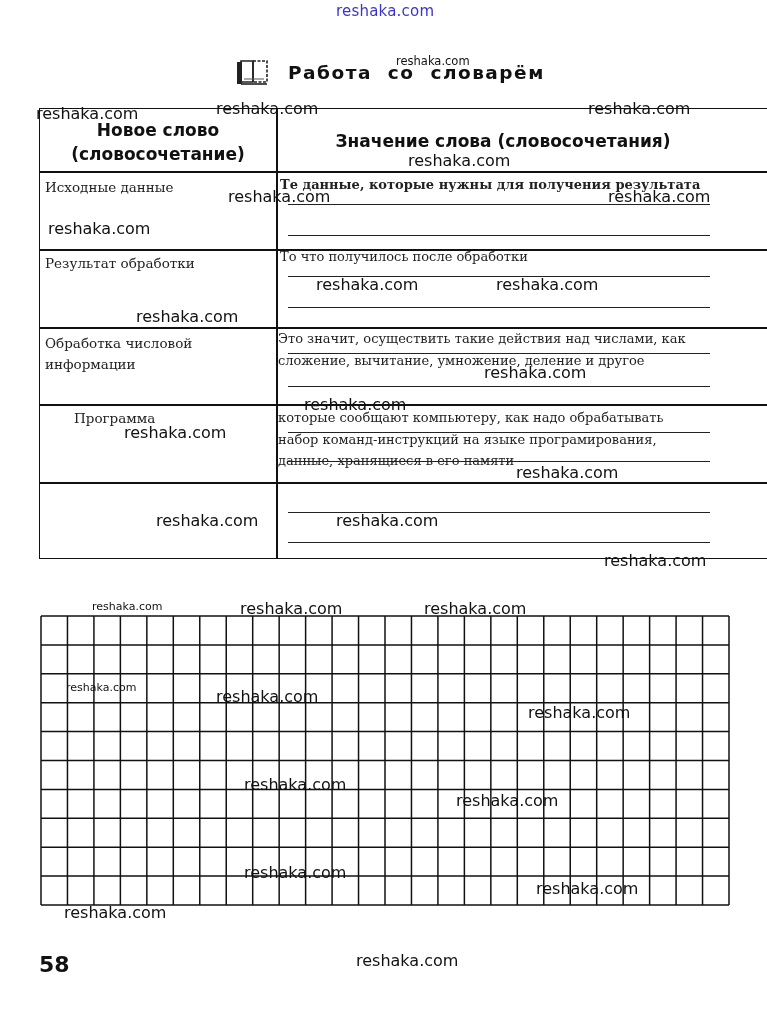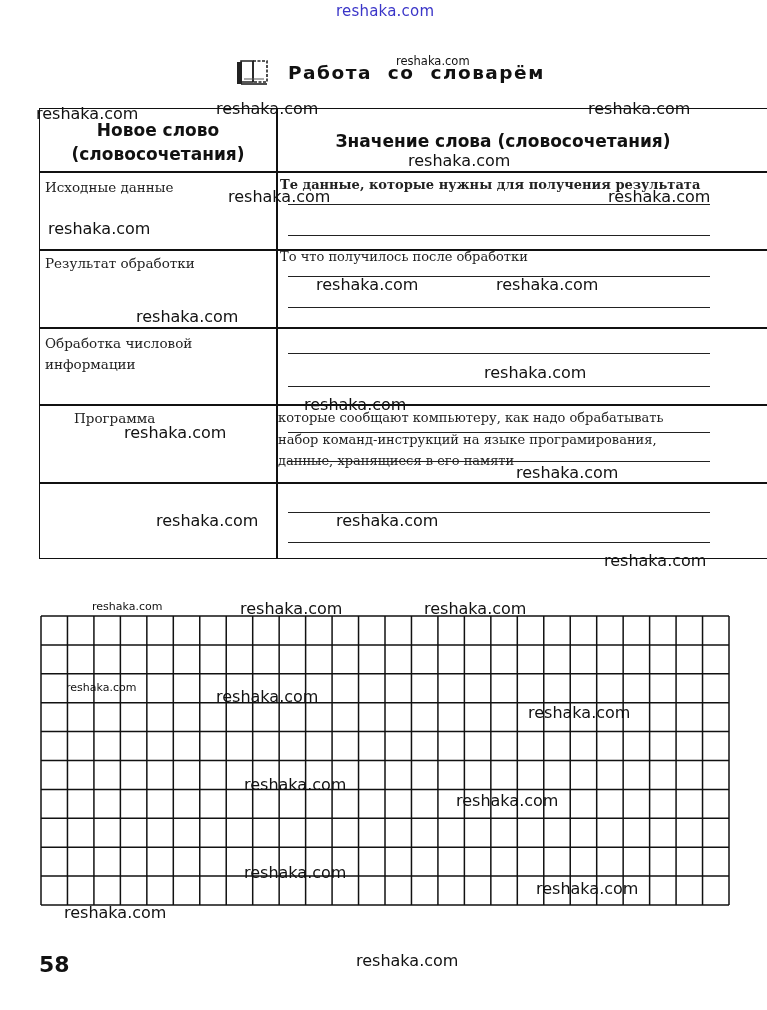--- a/index.html
+++ b/index.html
@@ -49,21 +49,21 @@
 <div class="abs dict">
   <div class="vline"></div>
   <div class="hline" style="top:62px;"></div>
   <div class="hline" style="top:140px;"></div>
   <div class="hline" style="top:218px;"></div>
   <div class="hline" style="top:295px;"></div>
   <div class="hline" style="top:373px;"></div>
 
   <div class="hdr" style="left:0;width:236px;top:9px;">
     <div>Новое слово</div>
-    <div>(словосочетания)</div>
+    <div>(словосочетание)</div>
   </div>
   <div class="hdr" style="left:238px;width:450px;top:20px;">Значение слова (словосочетания)</div>
 
   <div class="term" style="top:68px;">
     <div>Исходные данные</div>
   </div>
   <div class="defn" style="top:65px;font-weight:bold;">
     <div>Те данные, которые нужны для получения результата</div>
   </div>
   <div class="wline" style="top:95px;"></div>
@@ -74,20 +74,24 @@
   </div>
   <div class="defn" style="top:137px;">
     <div>То что получилось после обработки</div>
   </div>
   <div class="wline" style="top:167px;"></div>
   <div class="wline" style="top:198px;"></div>
 
   <div class="term" style="top:224px;">
     <div>Обработка числовой</div>
     <div>информации</div>
+  </div>
+  <div class="defn" style="top:219px;left:238px;">
+    <div>Это значит, осуществить такие действия над числами, как</div>
+    <div>сложение, вычитание, умножение, деление и другое</div>
   </div>
   <div class="wline" style="top:244px;"></div>
   <div class="wline" style="top:277px;"></div>
 
   <div class="term" style="top:299px;margin-left:29px;">
     <div>Программа</div>
   </div>
   <div class="defn" style="top:298px;left:238px;">
     <div>которые сообщают компьютеру, как надо обрабатывать</div>
     <div>набор команд-инструкций на языке програмирования,</div>

